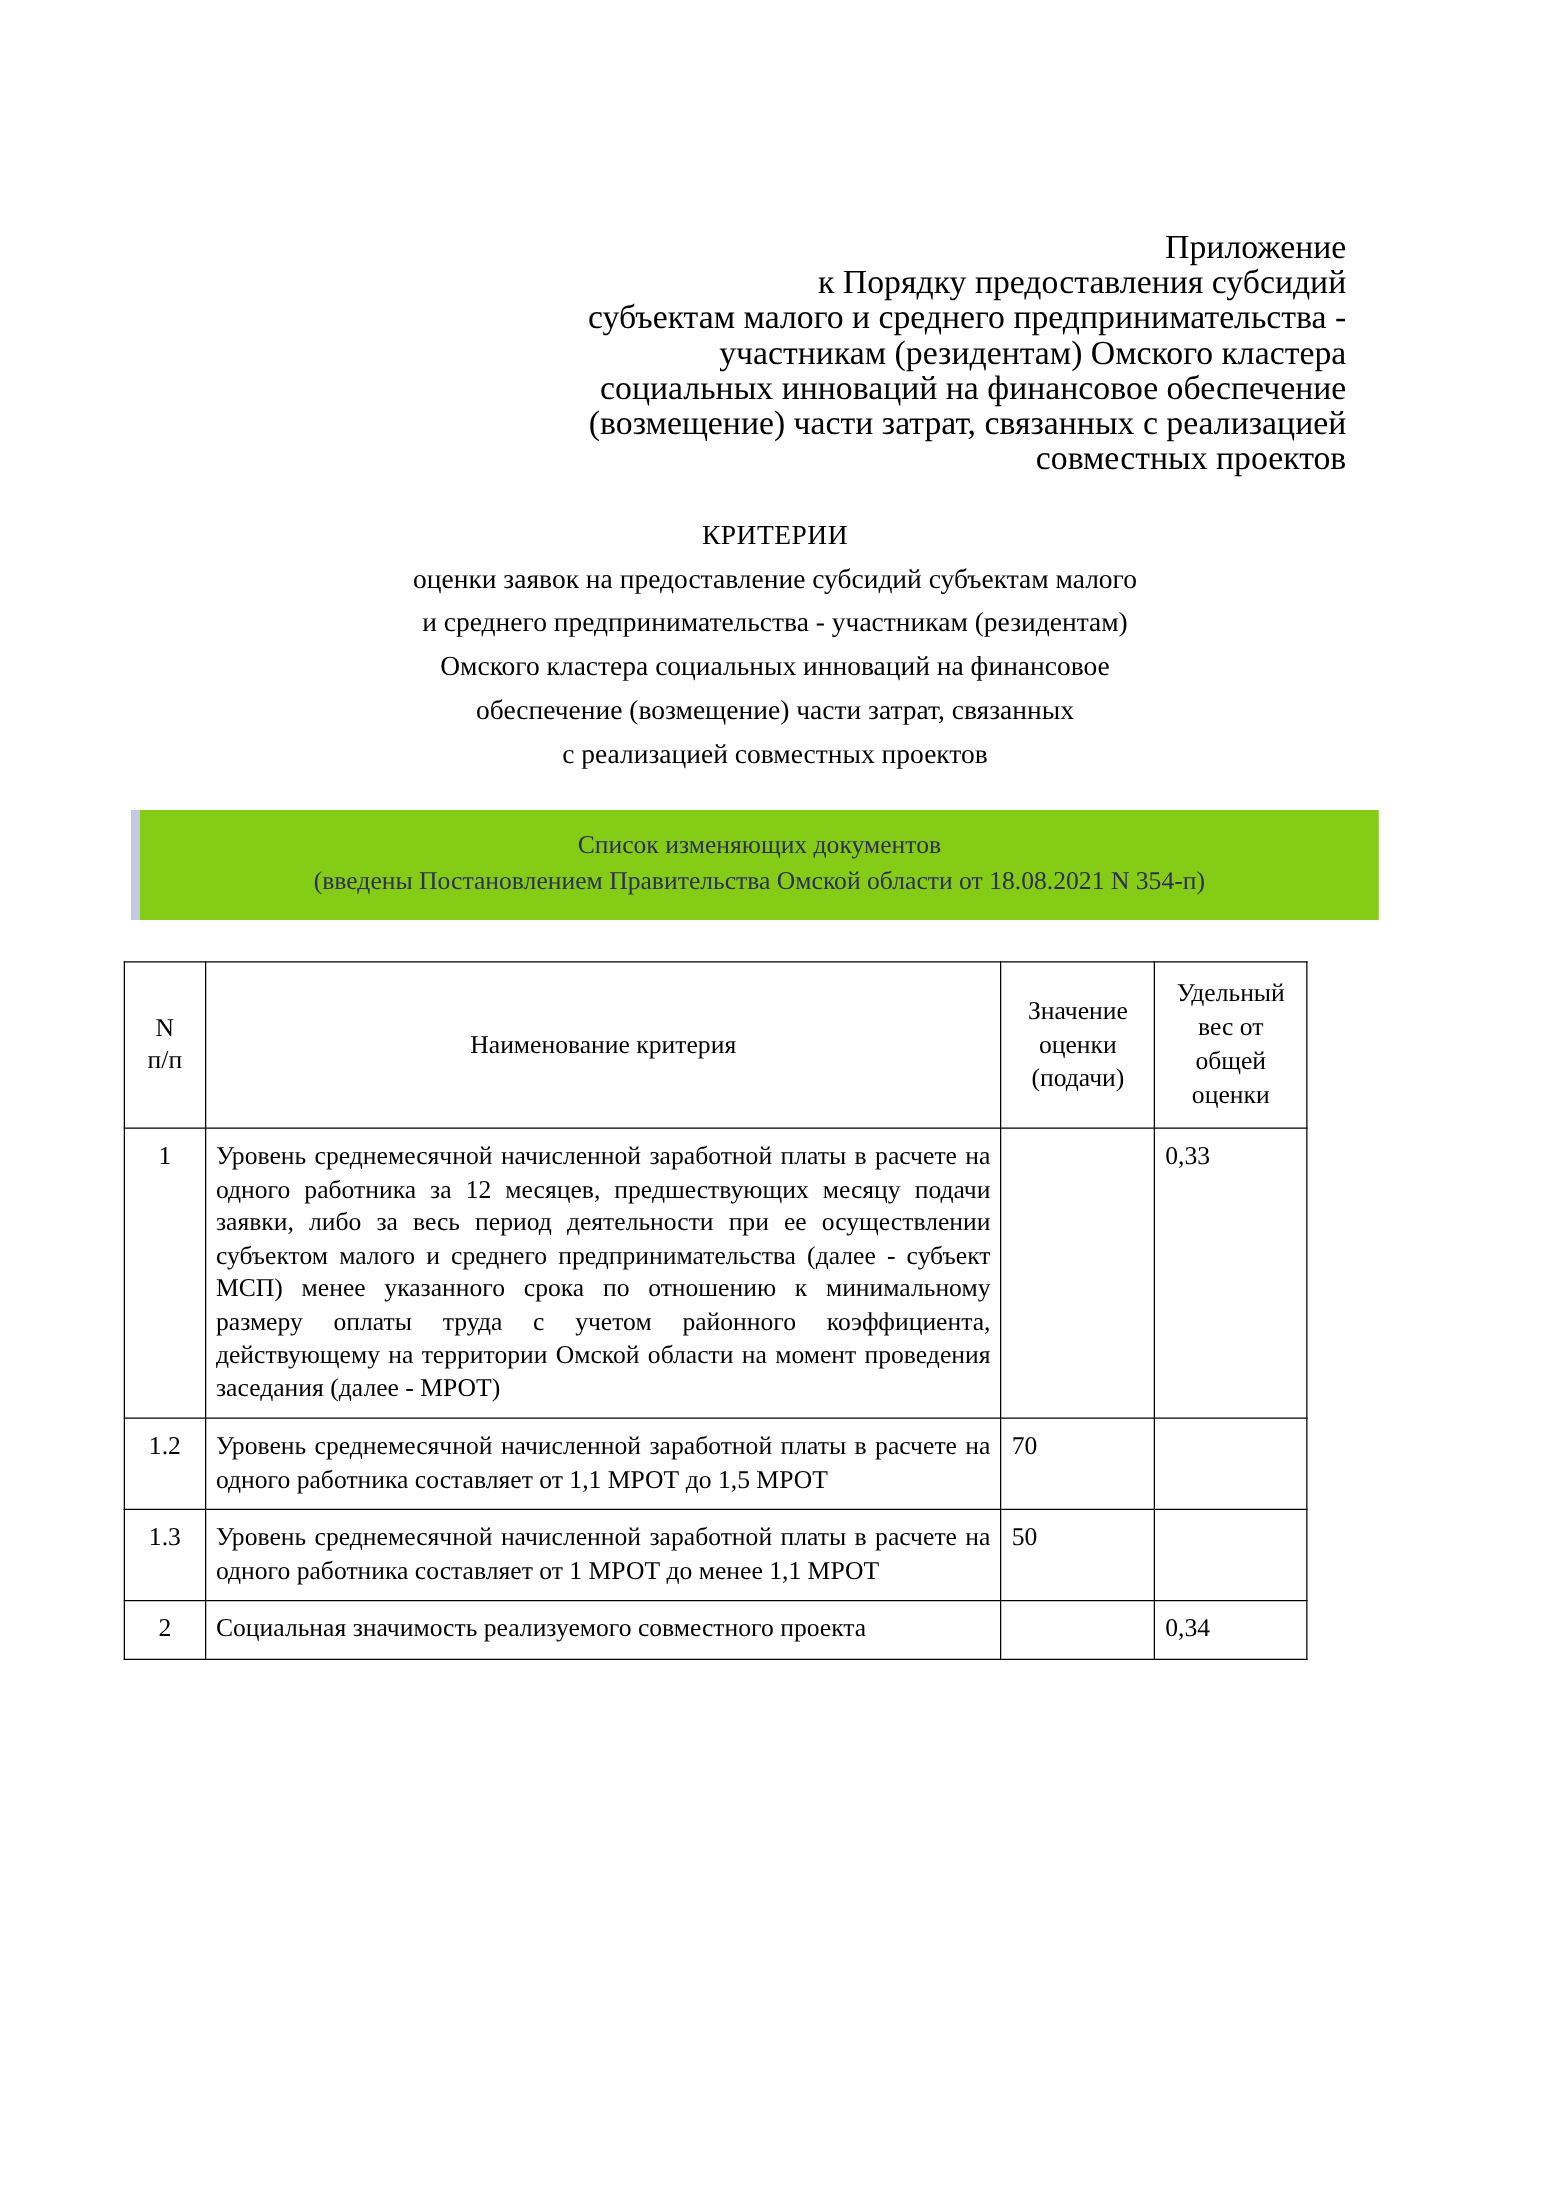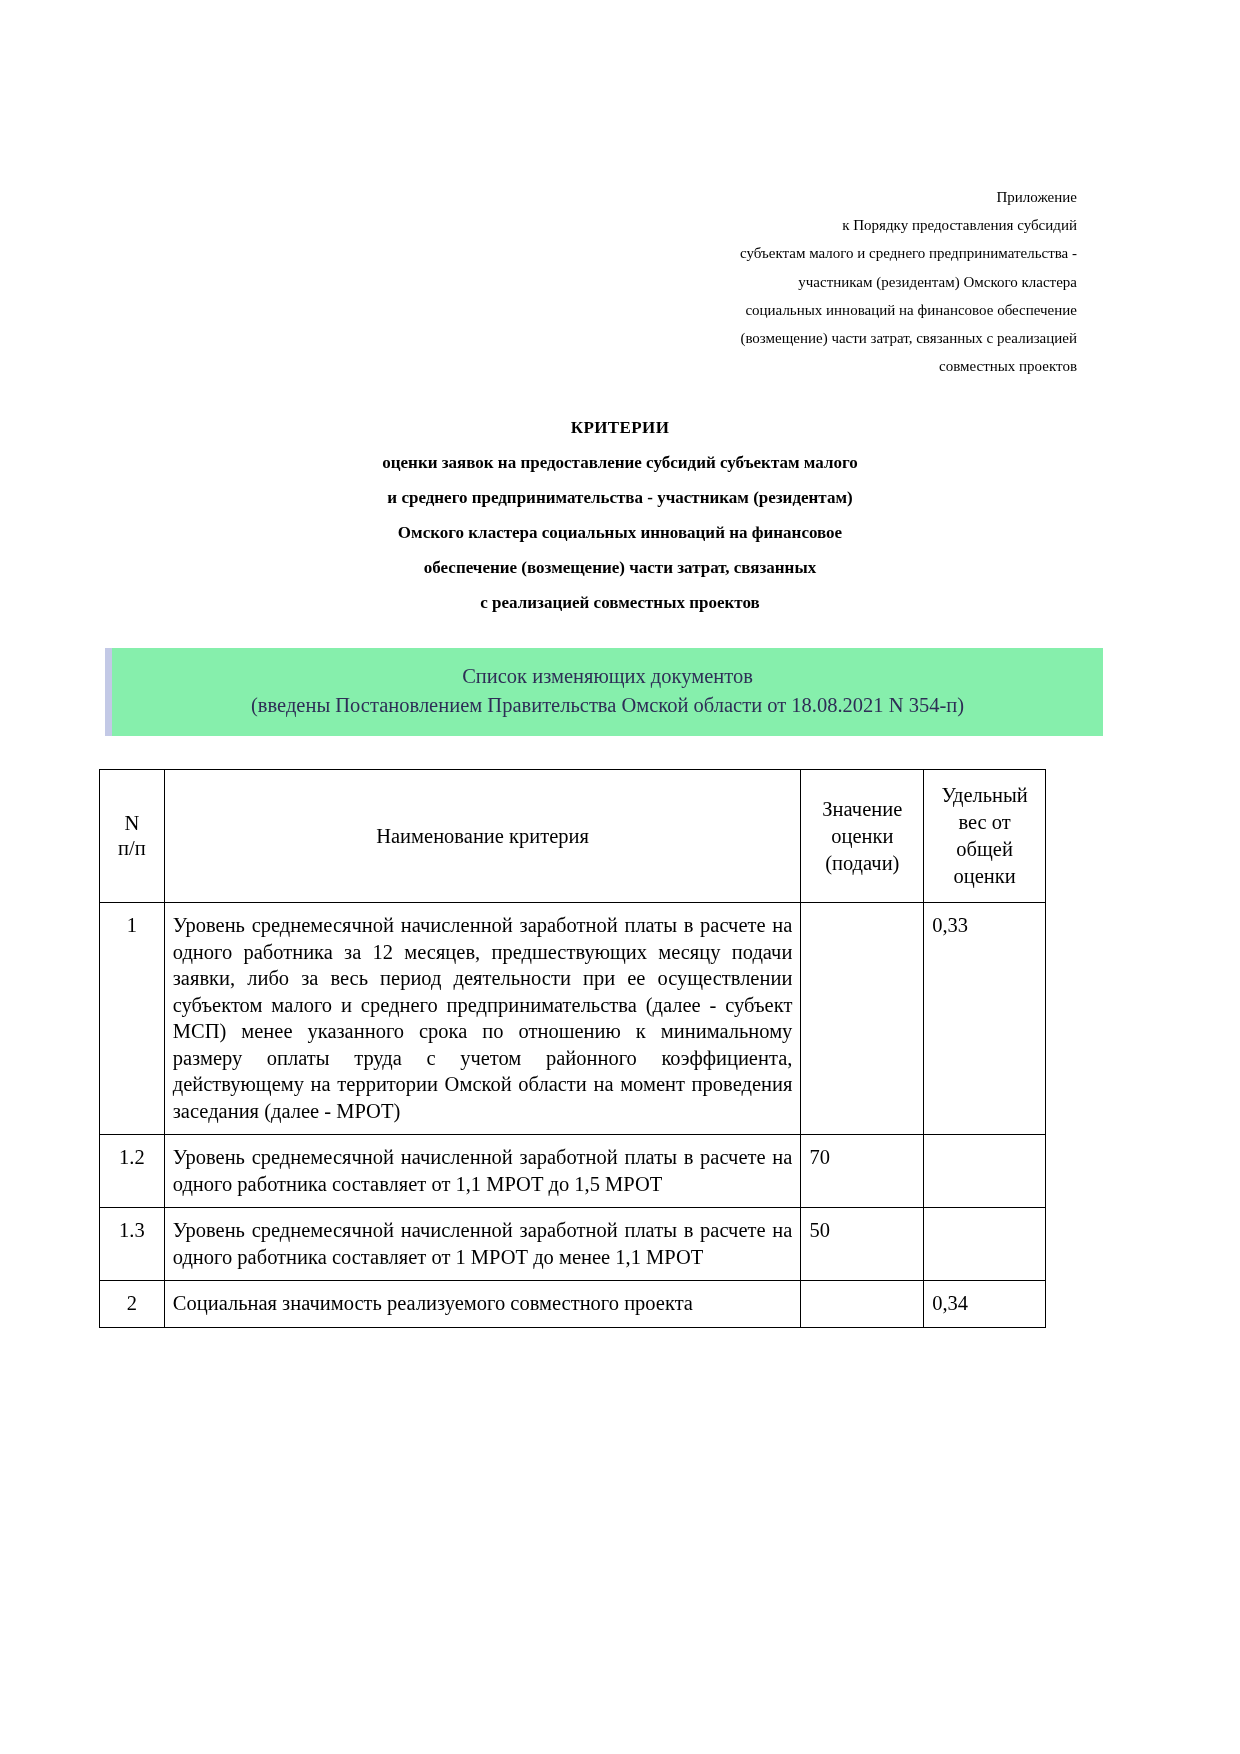--- a/index.html
+++ b/index.html
@@ -21,49 +21,49 @@
     height: 1754px;
     box-sizing: border-box;
     padding: 0;
     overflow: hidden;
   }
 
   
   .doc-header {
     margin: 183px 163px 0 0;
     text-align: right;
-    font-size: 15px;
+    font-size: 27px;
     line-height: 28.2px;
   }
   .doc-header .hline {
     display: block;
     white-space: nowrap;
   }
 
   
   .title-block {
     margin: 30px 0 0 0;
     text-align: center;
-    font-weight: bold;
-    font-size: 17px;
+    font-weight: normal;
+    font-size: 22px;
     line-height: 35px;
   }
   .title-block .tmain {
     display: block;
     letter-spacing: 0.4px;
   }
   .title-block .tline {
     display: block;
   }
 
   
   .changes-box {
     position: relative;
     margin: 28px 137px 0 105px;
-    background: #86efac;
+    background: #84cc16;
     border-left: 7px solid #c3c9e6;
     padding: 14px 0 16px 0;
     text-align: center;
     color: #2e2e56;
     font-size: 20.5px;
     line-height: 29px;
   }
   .changes-box .cline {
     display: block;
   }

